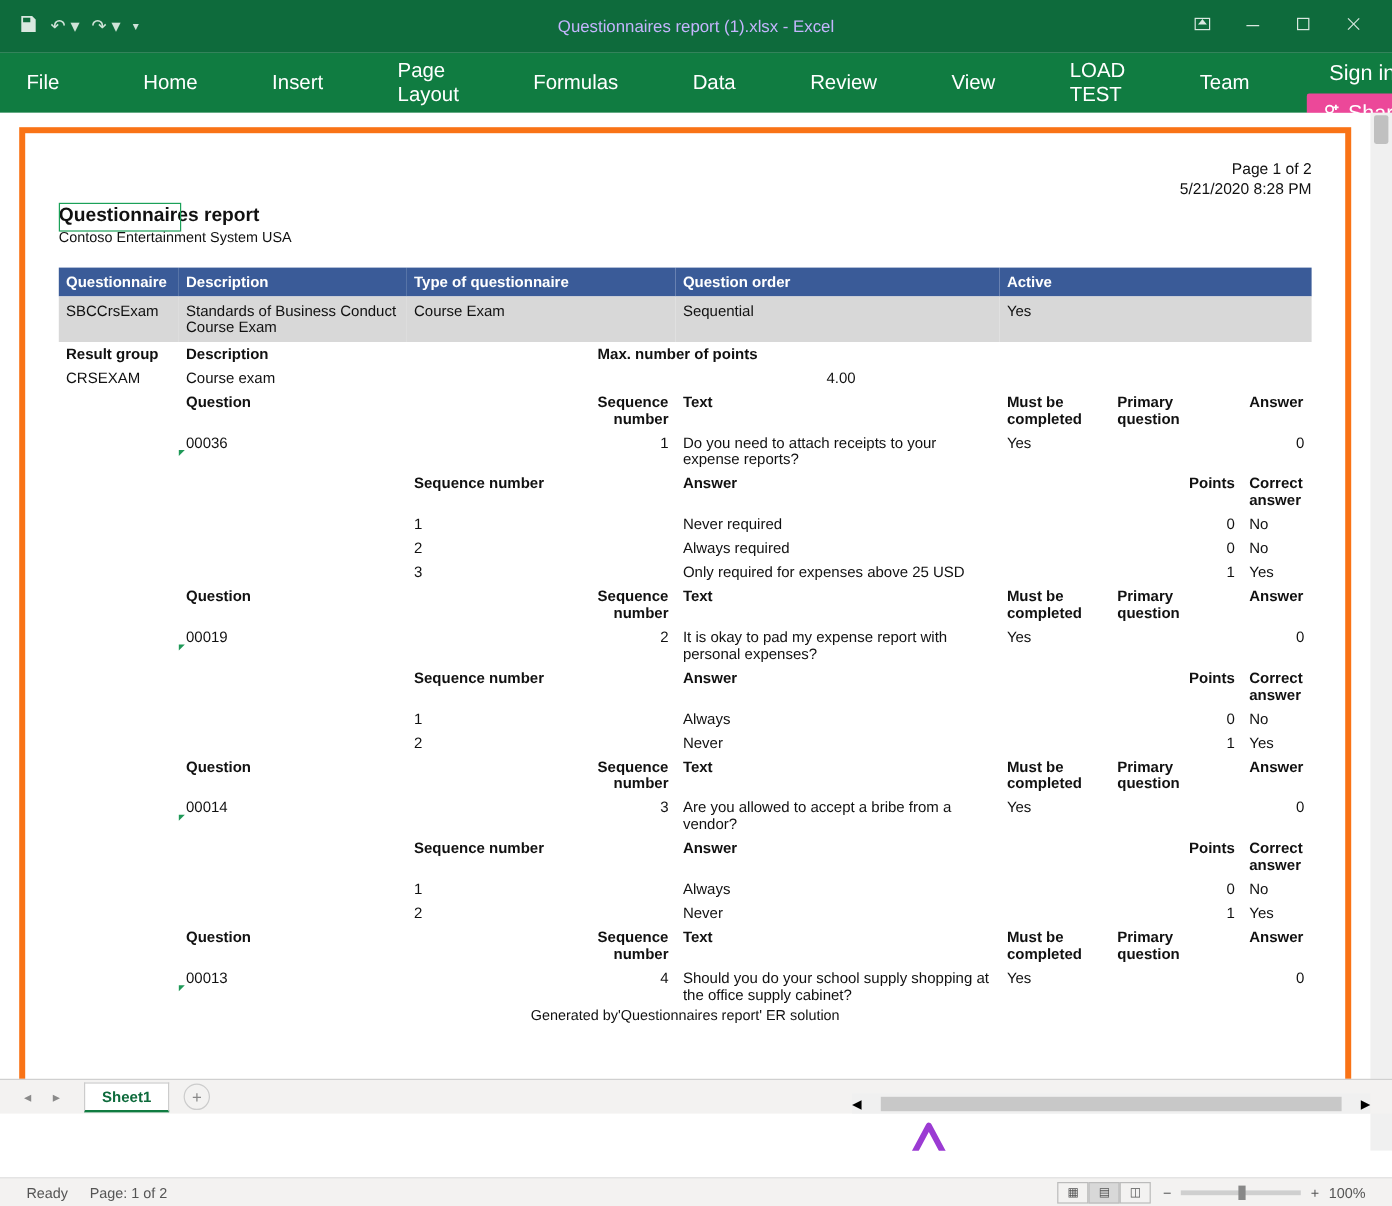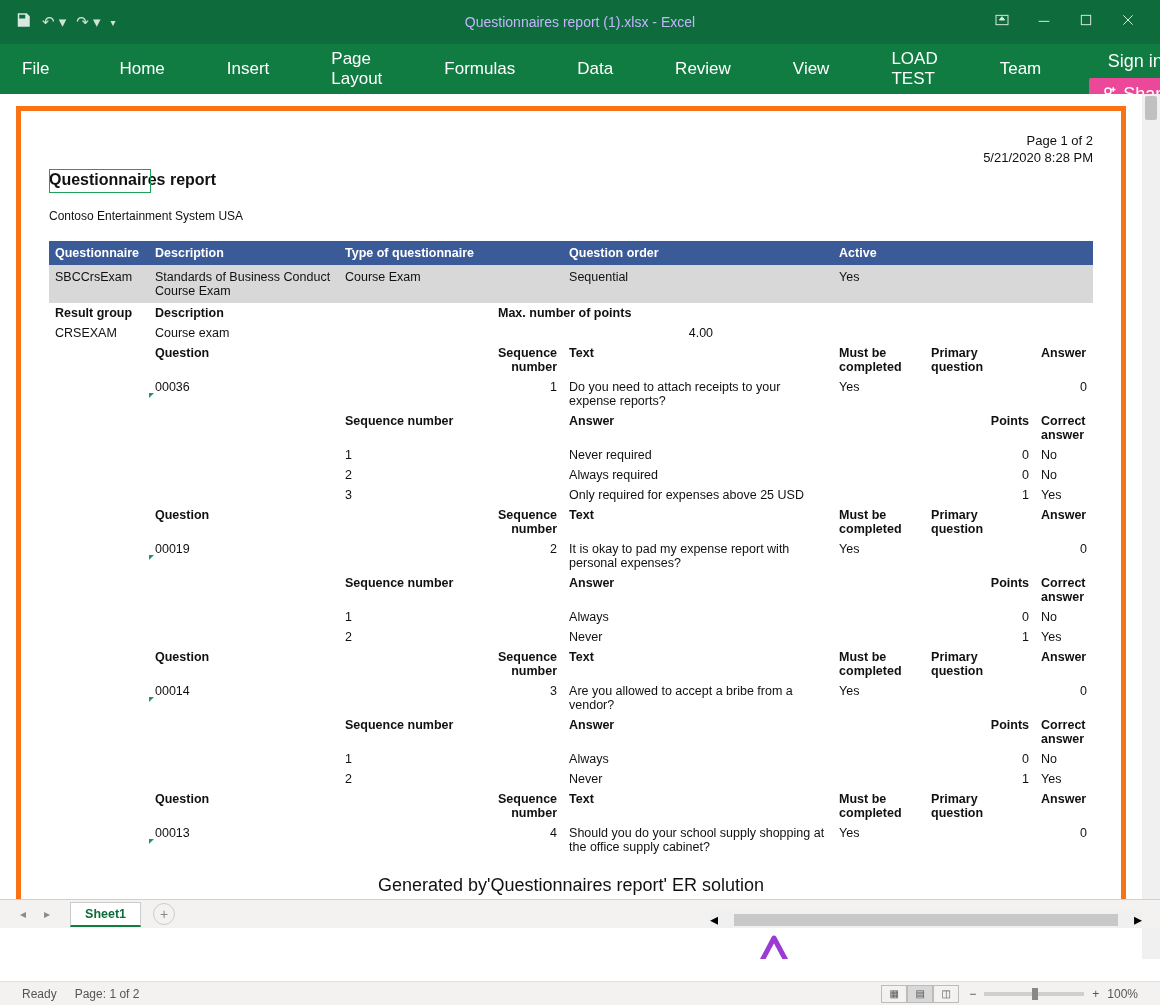--- a/index.html
+++ b/index.html
@@ -19,35 +19,35 @@
   .bulb { width:16px; height:16px; }
   .work { background:#fff; height:865px; position:relative; }
   .scroll-r { position:absolute; right:0; top:0; bottom:0; width:18px; background:#f0f0f0; }
   .scroll-r .thumb { background:#c0c0c0; width:12px; margin:2px auto; height:24px; border-radius:2px; }
   .page { position:absolute; left:16px; top:12px; width:1110px; height:810px; border:5px solid #f97316; background:#fff; overflow:hidden; }
   .p { padding:22px 28px 0 28px; font-size:13px; color:#111; }
   .p .hdr { text-align:right; }
   .p .hdr div { line-height:1.3; }
   .p h1 { margin:4px 0 0 0; font-size:16px; font-weight:700; position:relative; display:inline-block; }
   .p h1:before { content:""; position:absolute; left:0; top:-2px; bottom:-4px; width:100px; border:1px solid #1ba159; }
-  .p .sub { font-size:12px; margin-top:20px; }
+  .p .sub { font-size:12px; margin-top:2px; }
   .tbl { margin-top:18px; width:100%; border-collapse:collapse; font-size:12.5px; }
   .tbl th { background:#3a5b98; color:#fff; text-align:left; padding:5px 6px; font-weight:600; }
   .tbl td { padding:3px 6px; vertical-align:top; }
   .hlrow td { background:#d8d8d8; padding-top:5px; padding-bottom:5px; }
   .b { font-weight:700; }
   .r { text-align:right; }
   .col-q { width:100px; }
   .col-d { width:190px; }
   .col-t { width:153px; }
   .col-seq { width:54px; }
   .col-text { width:270px; }
   .col-mc { width:92px; }
   .col-pq { width:110px; }
-  .footer-gen { text-align:center; font-size:18px; margin-top:18px; }
+  .footer-gen { text-align:center; font-size:12px; }
   .arrow { position:absolute; left:752px; top:840px; }
   .arrow svg { width:44px; height:80px; }
   .sheetbar { position:absolute; bottom:31px; left:0; right:0; height:29px; background:#f3f2f1; border-top:1px solid #d0d0d0; display:flex; align-items:center; font-size:12.5px; }
   .sheetnav { display:flex; gap:18px; padding:0 20px; color:#8a8a8a; font-size:12px; }
   .sheettab { background:#fff; border:1px solid #ccc; border-bottom:2px solid #107c41; padding:4px 14px; color:#0e6b3c; font-weight:600; }
   .sheetadd { width:22px; height:22px; border:1px solid #ccc; border-radius:50%; display:flex; align-items:center; justify-content:center; margin-left:12px; color:#888; font-size:14px; }
   .hscroll { position:absolute; right:18px; left:710px; height:17px; bottom:31px; background:#f0f0f0; display:flex; align-items:center; }
   .hscroll .thumb { background:#c8c8c8; height:12px; flex:1; margin:0 16px; }
   .status { position:absolute; bottom:0; left:0; right:0; height:24px; background:#f3f2f1; border-top:1px solid #e0e0e0; display:flex; align-items:center; font-size:12px; color:#555; padding:0 22px; }
   .status .spacer { flex:1; }

